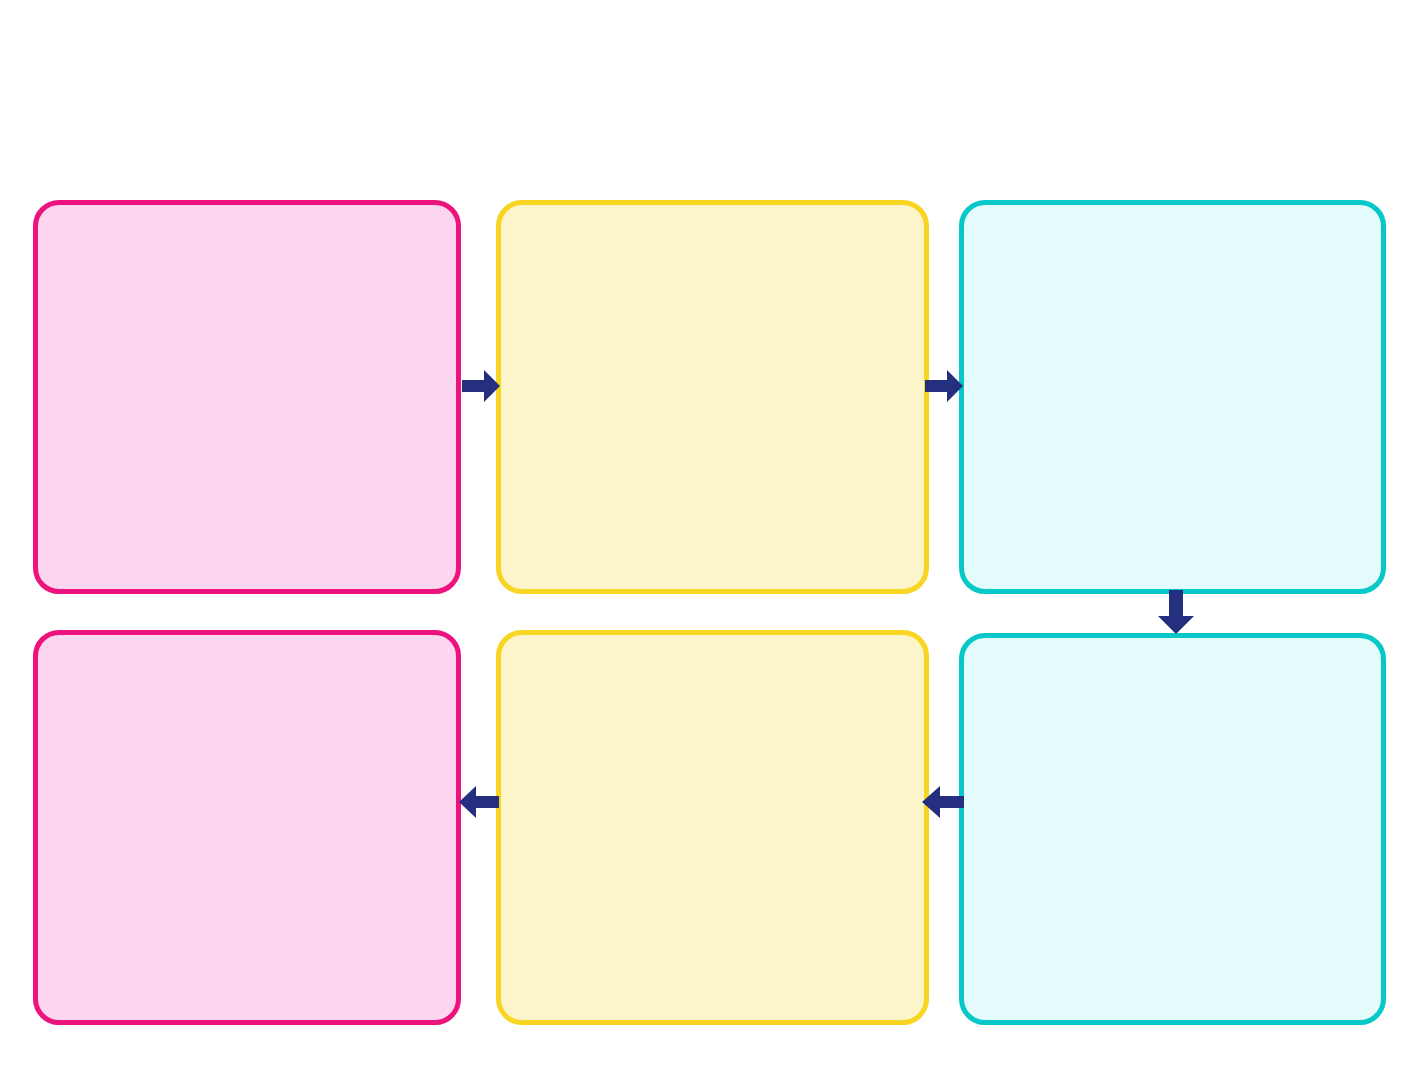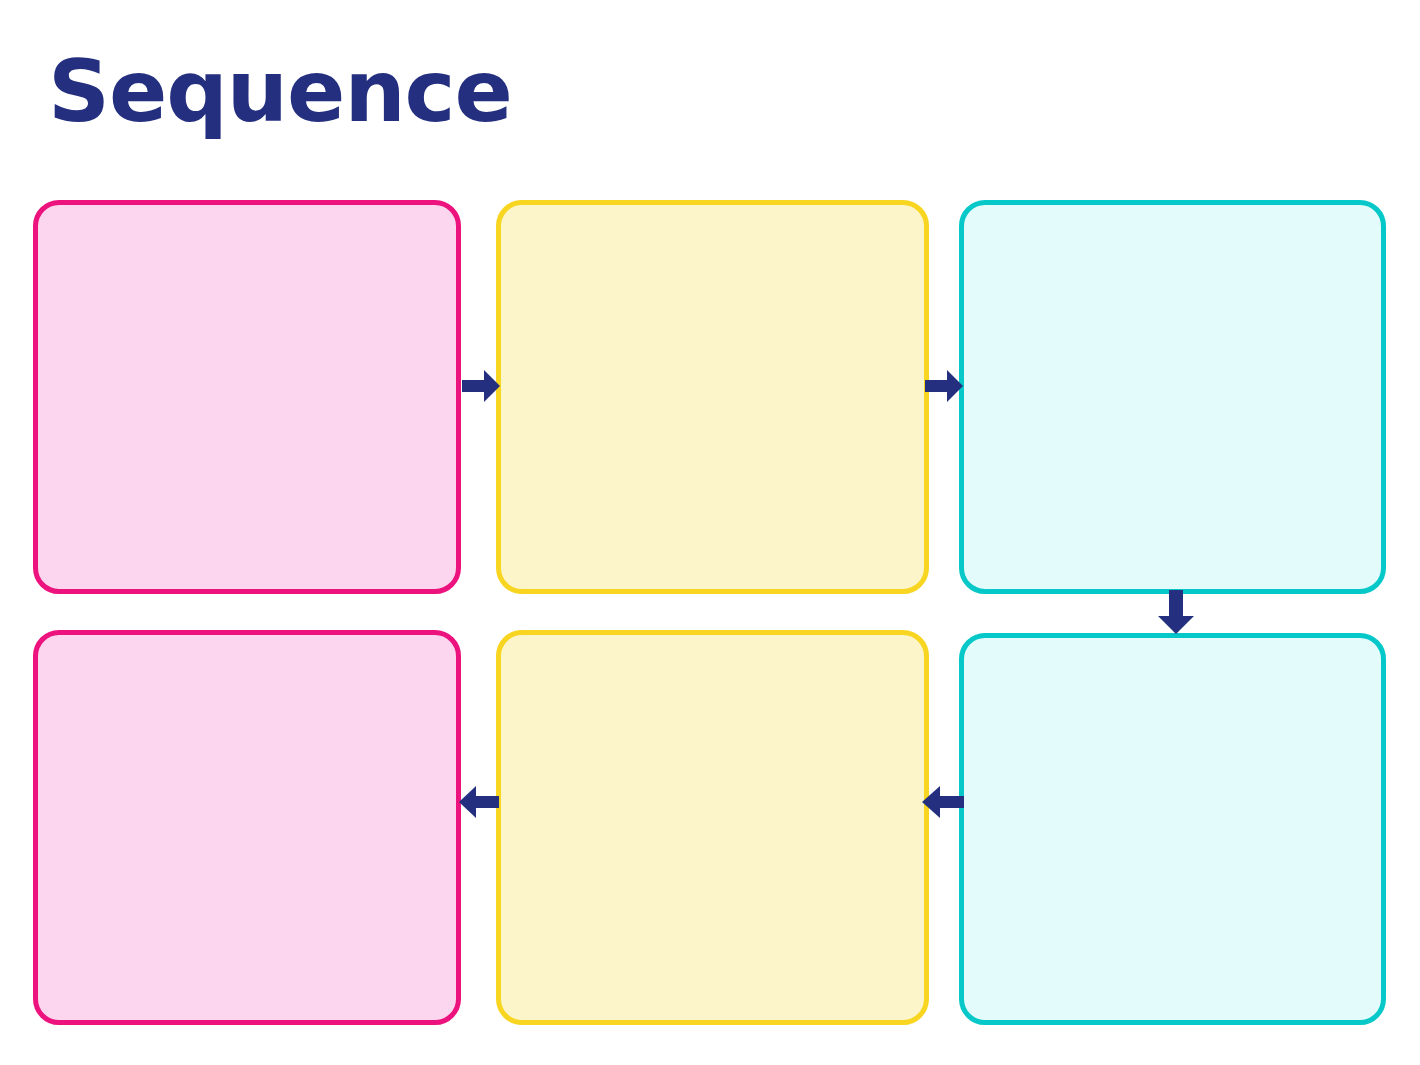--- a/index.html
+++ b/index.html
@@ -65,21 +65,20 @@
   #arrow-2 { left: 925px;  top: 368px; width: 38px; height: 36px; }
   #arrow-3 { left: 1157px; top: 590px; width: 38px; height: 44px; }
   #arrow-4 { left: 459px;  top: 784px; width: 40px; height: 36px; }
   #arrow-5 { left: 922px;  top: 784px; width: 42px; height: 36px; }
 </style>
 </head>
 <body>
 
 <div id="canvas">
 
-  <div id="page-title">Sequence</div>
 
   <div class="seq-box box-pink" id="box-1"></div>
   <div class="seq-box box-yellow" id="box-2"></div>
   <div class="seq-box box-cyan" id="box-3"></div>
 
   <div class="seq-box box-pink" id="box-4"></div>
   <div class="seq-box box-yellow" id="box-5"></div>
   <div class="seq-box box-cyan" id="box-6"></div>
 
   <svg class="arrow" id="arrow-1" viewBox="0 0 38 36" aria-hidden="true">

